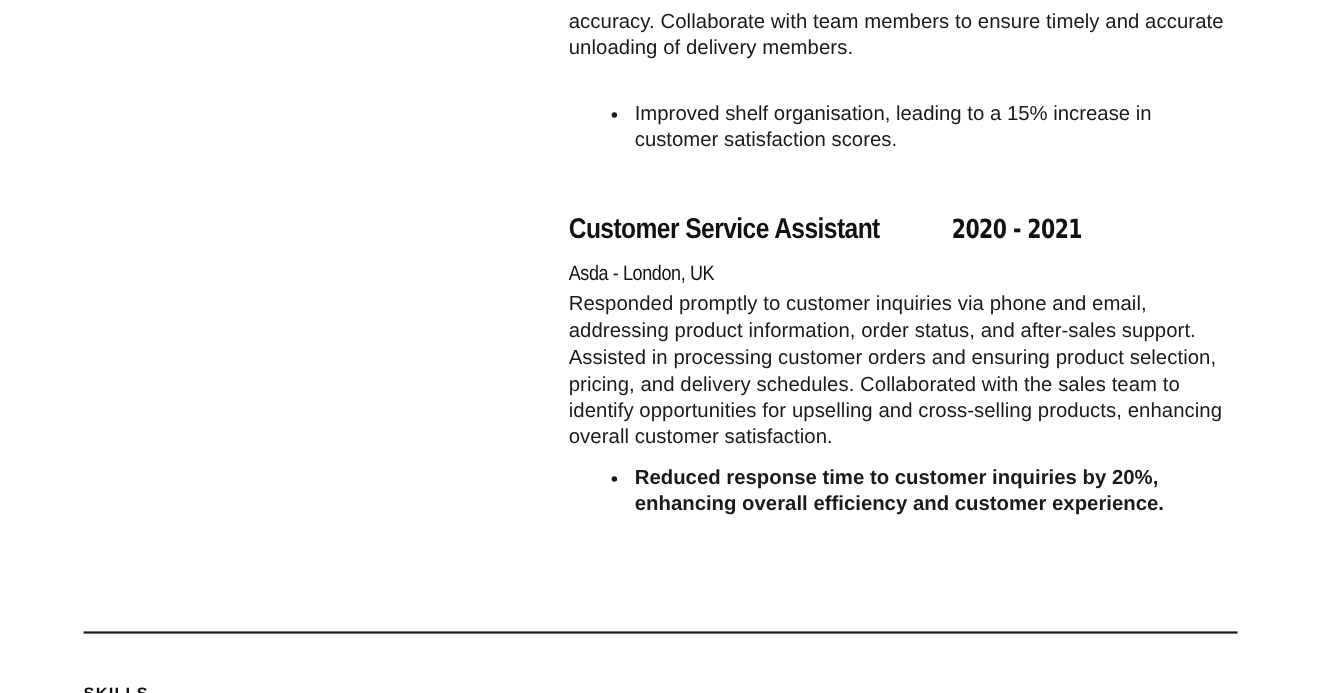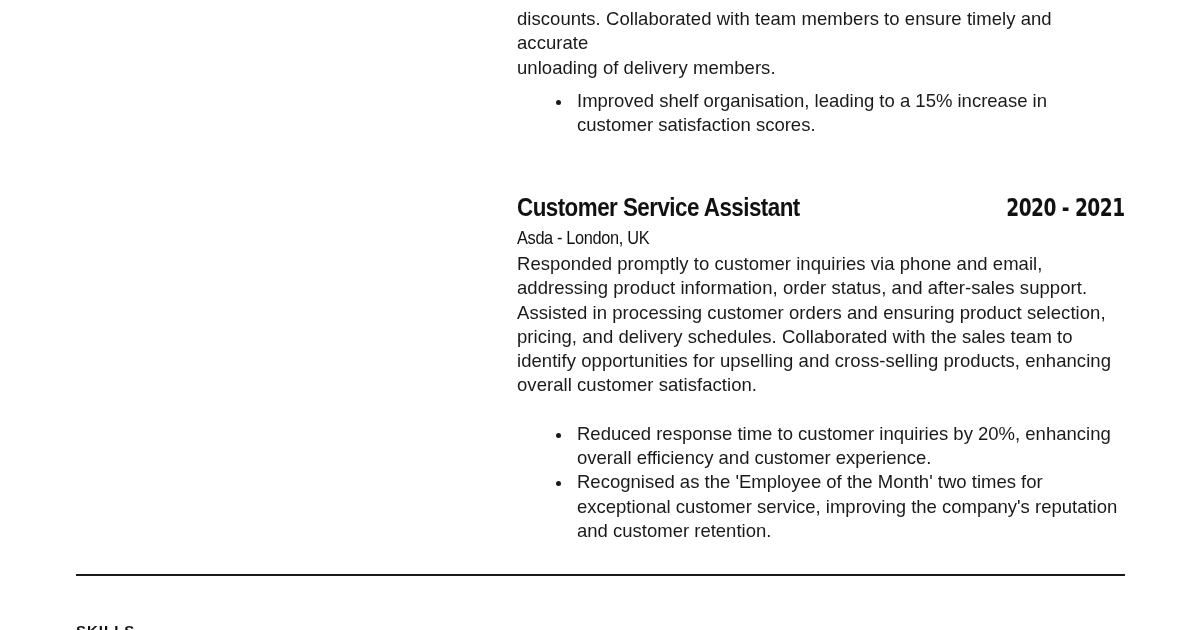--- a/index.html
+++ b/index.html
@@ -16,21 +16,21 @@
     }
     .bullets { margin: 0; padding: 0; list-style: none; }
     .bullets li {
       position: relative; padding-left: 60px; font-size: 18.5px; line-height: 24.3px;
     }
     .bullets li .dot {
       position: absolute; left: 39px; top: 11px; width: 5px; height: 5px; border-radius: 50%;
       background: #1a1a1a;
     }
     .job-head {
-      display: flex; justify-content: space-between; align-items: baseline;
+      display: flex; align-items: baseline;
       font-family: "DejaVu Sans", sans-serif; font-stretch: condensed;
     }
     .job-title {
       font-family: "Liberation Sans Narrow", "Liberation Sans", sans-serif;
       font-size: 26px; font-weight: 700; letter-spacing: -0.6px; transform: scaleX(0.86); transform-origin: left;
       color: #111;
     }
     .job-dates {
       font-size: 24px; font-weight: 700; letter-spacing: -0.6px; transform: scaleX(0.86); transform-origin: right;
       color: #111;
@@ -45,36 +45,35 @@
     .skills-heading {
       position: absolute; left: 76px; top: 622px; font-size: 15px; font-weight: 700; letter-spacing: 1px;
       color: #111;
     }
   </style>
 </head>
 <body>
 
 <div class="main" style="top:-17px;">
   <p class="p" style="height:24px;"></p>
-  <p class="p">discounts. Collaborated with team members to ensure timely and accurate</p>
+  <p class="p">accuracy. Collaborate with team members to ensure timely and accurate</p>
   <p class="p">unloading of delivery members.</p>
-  <ul class="bullets" style="margin-top:9px;">
+  <ul class="bullets" style="margin-top:35px;">
     <li><span class="dot"></span><span>Improved shelf organisation, leading to a 15% increase in customer satisfaction scores.</span></li>
   </ul>
 </div>
 
 <div class="main" style="top:192px;">
   <div class="job-head">
     <span class="job-title">Customer Service Assistant</span>
     <span class="job-dates">2020 - 2021</span>
   </div>
-  <div style="margin-top:4px;height:26px;">
+  <div style="margin-top:16px;height:26px;">
     <span class="company">Asda - London, UK</span>
   </div>
   <p class="p" style="margin-top:-1px;">Responded promptly to customer inquiries via phone and email, addressing product information, order status, and after-sales support. Assisted in processing customer orders and ensuring product selection, pricing, and delivery schedules. Collaborated with the sales team to identify opportunities for upselling and cross-selling products, enhancing overall customer satisfaction.</p>
-  <ul class="bullets" style="margin-top:24px;">
+  <ul class="bullets" style="margin-top:12px;font-weight:bold;">
     <li><span class="dot"></span><span>Reduced response time to customer inquiries by 20%, enhancing overall efficiency and customer experience.</span></li>
-    <li><span class="dot"></span><span>Recognised as the 'Employee of the Month' two times for exceptional customer service, improving the company's reputation and customer retention.</span></li>
   </ul>
 </div>
 
 <div class="divider"></div>
 <div class="skills-heading">SKILLS</div>
 
 </body></html>

